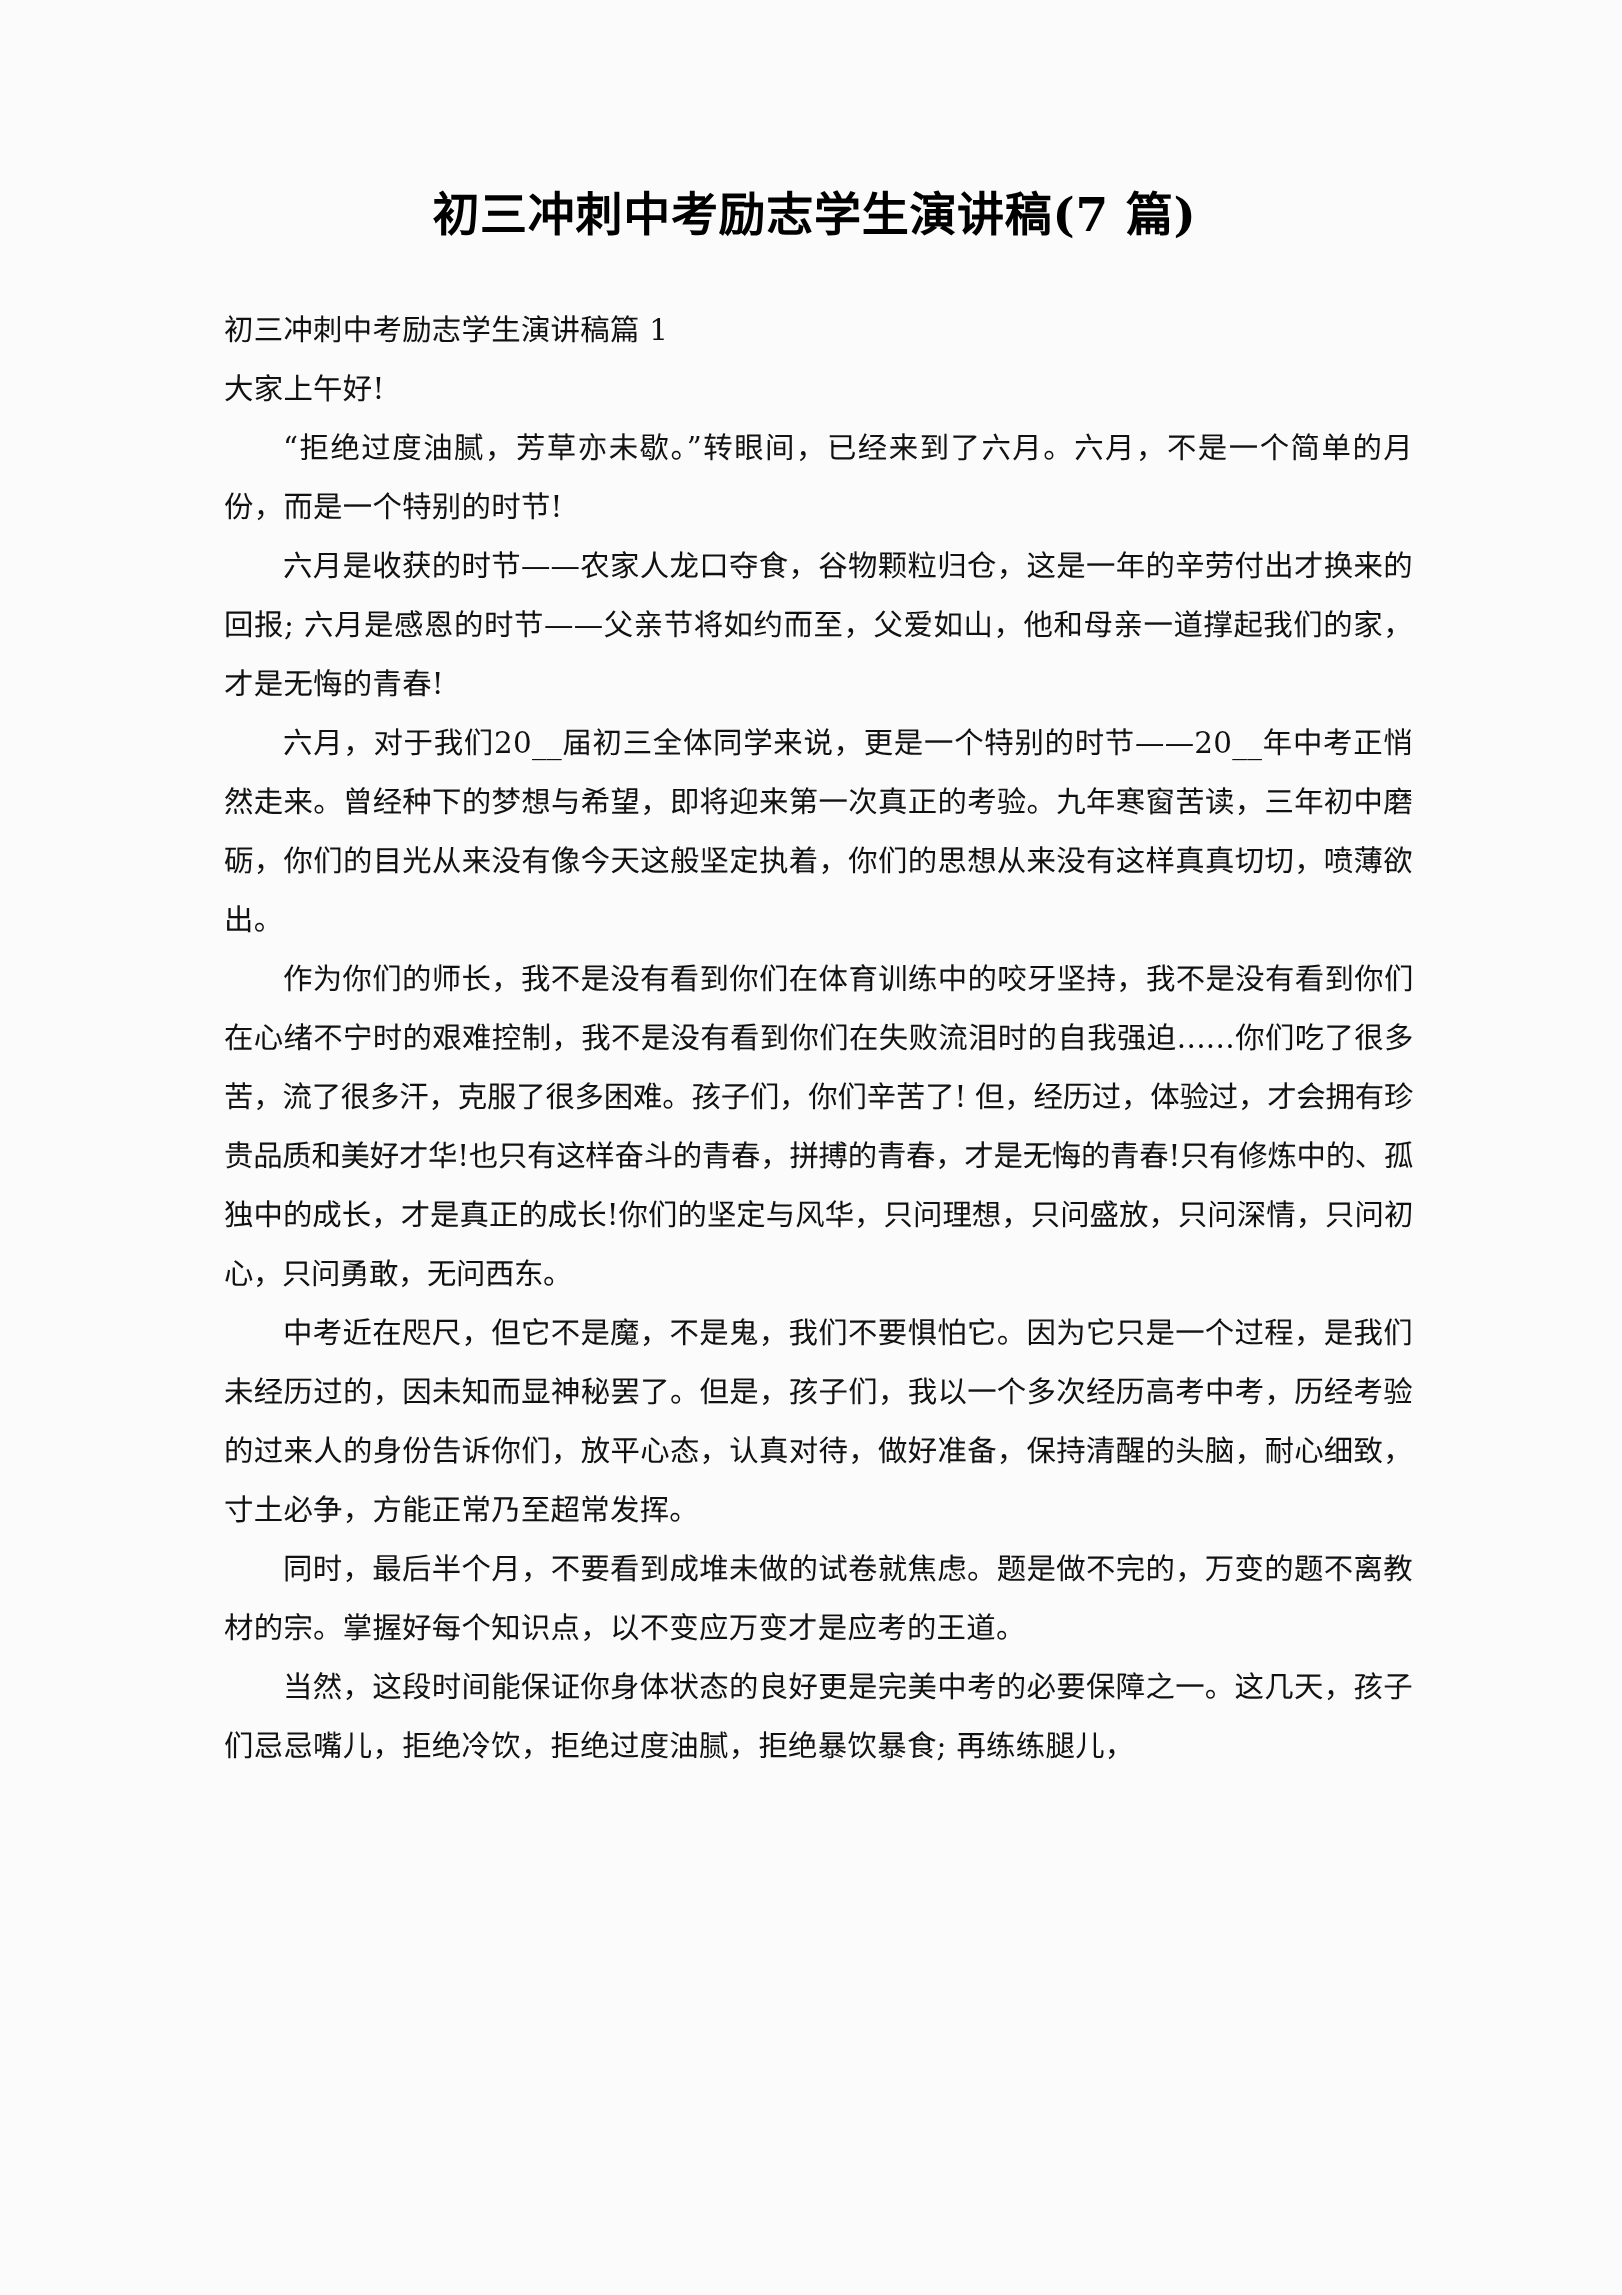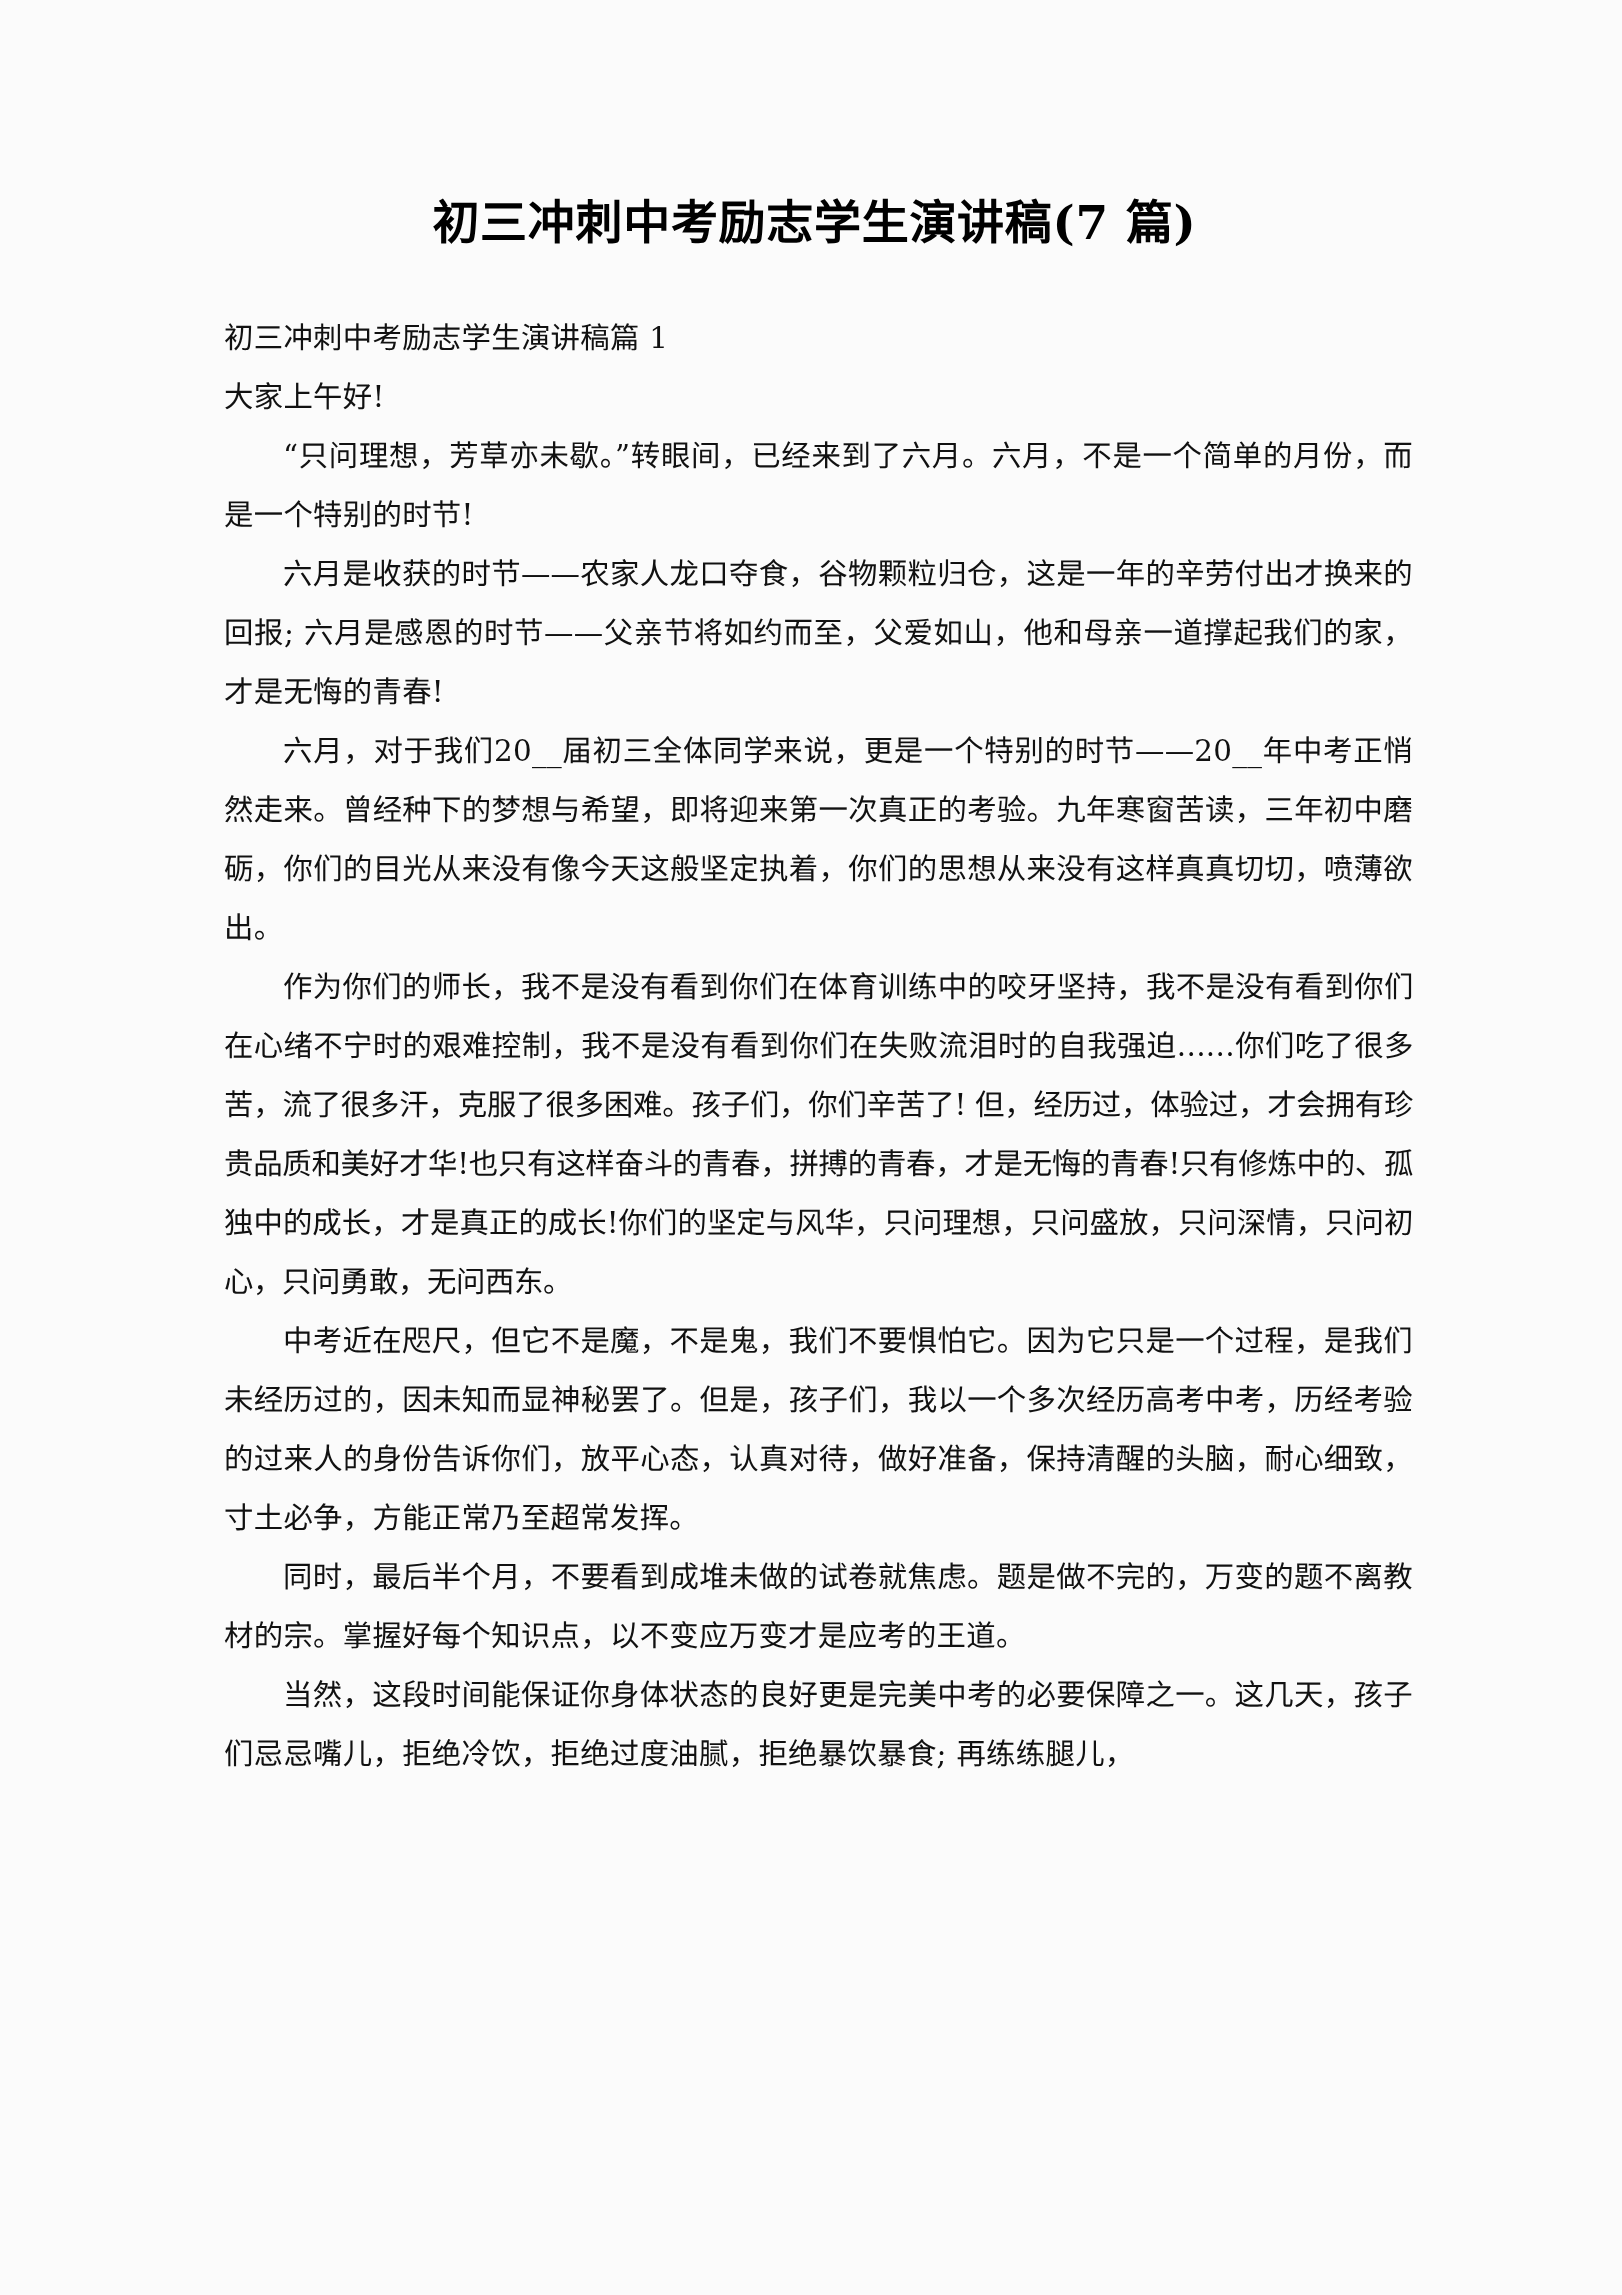--- a/index.html
+++ b/index.html
@@ -14,21 +14,21 @@
     height: 2295px;
     background: #fbfbfb;
     box-sizing: border-box;
     overflow: hidden;
     font-family: "DejaVu Serif", "Liberation Serif", serif;
     color: #0a0a0a;
   }
   .page-body {
     position: absolute;
     left: 216px;
-    top: 8px;
+    top: 0;
     width: 1197px;
     height: 1970px;
   }
   .doc-title {
     margin: 0;
     padding-top: 186px;
     text-align: center;
     font-family: "DejaVu Serif", "Liberation Serif", serif;
     font-weight: 700;
     font-size: 47px;
@@ -68,21 +68,21 @@
 
     <h1 class="doc-title">初三冲刺中考励志学生演讲稿(7 篇)</h1>
 
     <div class="content">
 
       <p class="para noindent">初三冲刺中考励志学生演讲稿篇 1</p>
 
 
       <p class="para noindent">大家上午好!</p>
 
-      <p class="para indent">“只问理想，芳草亦未歇。”转眼间，已经来到了六月。六月，不是一个简单的月份，而是一个特别的时节!</p>
+      <p class="para indent">“拒绝过度油腻，芳草亦未歇。”转眼间，已经来到了六月。六月，不是一个简单的月份，而是一个特别的时节!</p>
 
       <p class="para indent">六月是收获的时节——农家人龙口夺食，谷物颗粒归仓，这是一年的辛劳付出才换来的回报; 六月是感恩的时节——父亲节将如约而至，父爱如山，他和母亲一道撑起我们的家，才是无悔的青春!</p>
 
       <p class="para indent">六月，对于我们20__届初三全体同学来说，更是一个特别的时节——20__年中考正悄然走来。曾经种下的梦想与希望，即将迎来第一次真正的考验。九年寒窗苦读，三年初中磨砺，你们的目光从来没有像今天这般坚定执着，你们的思想从来没有这样真真切切，喷薄欲出。</p>
 
       <p class="para indent tight">作为你们的师长，我不是没有看到你们在体育训练中的咬牙坚持，我不是没有看到你们在心绪不宁时的艰难控制，我不是没有看到你们在失败流泪时的自我强迫……你们吃了很多苦，流了很多汗，克服了很多困难。孩子们，你们辛苦了! 但，经历过，体验过，才会拥有珍贵品质和美好才华!也只有这样奋斗的青春，拼搏的青春，才是无悔的青春!只有修炼中的、孤独中的成长，才是真正的成长!你们的坚定与风华，只问理想，只问盛放，只问深情，只问初心，只问勇敢，无问西东。</p>
 
       <p class="para indent">中考近在咫尺，但它不是魔，不是鬼，我们不要惧怕它。因为它只是一个过程，是我们未经历过的，因未知而显神秘罢了。但是，孩子们，我以一个多次经历高考中考，历经考验的过来人的身份告诉你们，放平心态，认真对待，做好准备，保持清醒的头脑，耐心细致，寸土必争，方能正常乃至超常发挥。</p>
 
       <p class="para indent">同时，最后半个月，不要看到成堆未做的试卷就焦虑。题是做不完的，万变的题不离教材的宗。掌握好每个知识点，以不变应万变才是应考的王道。</p>

